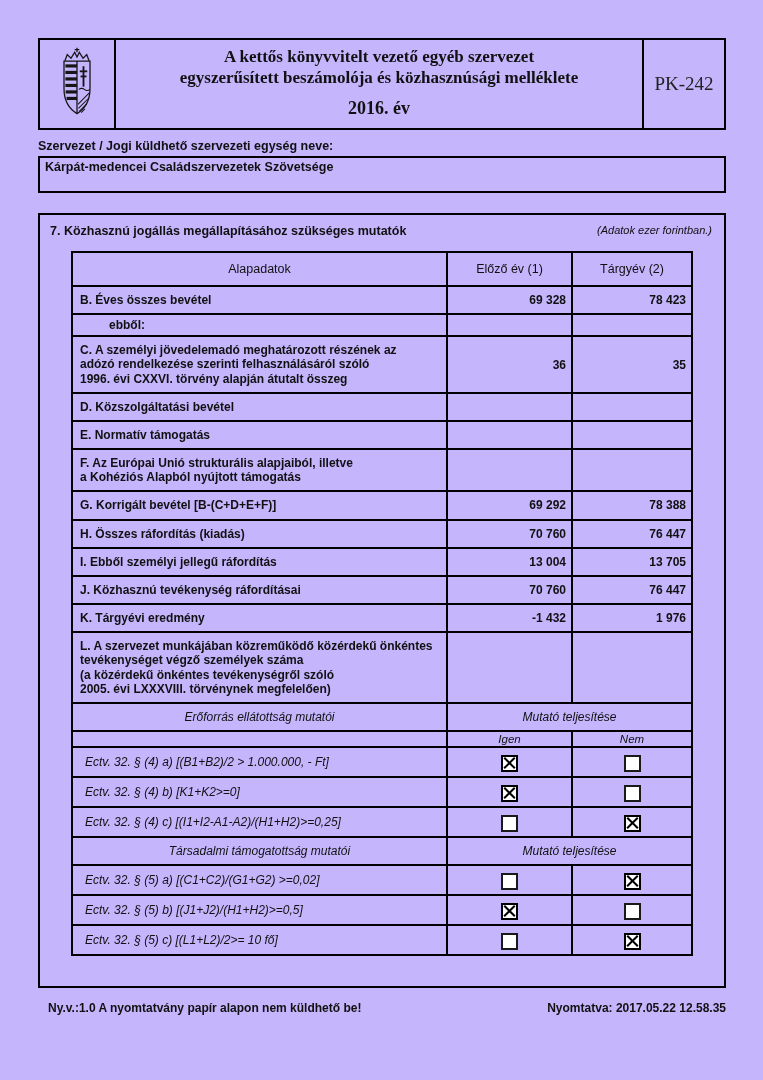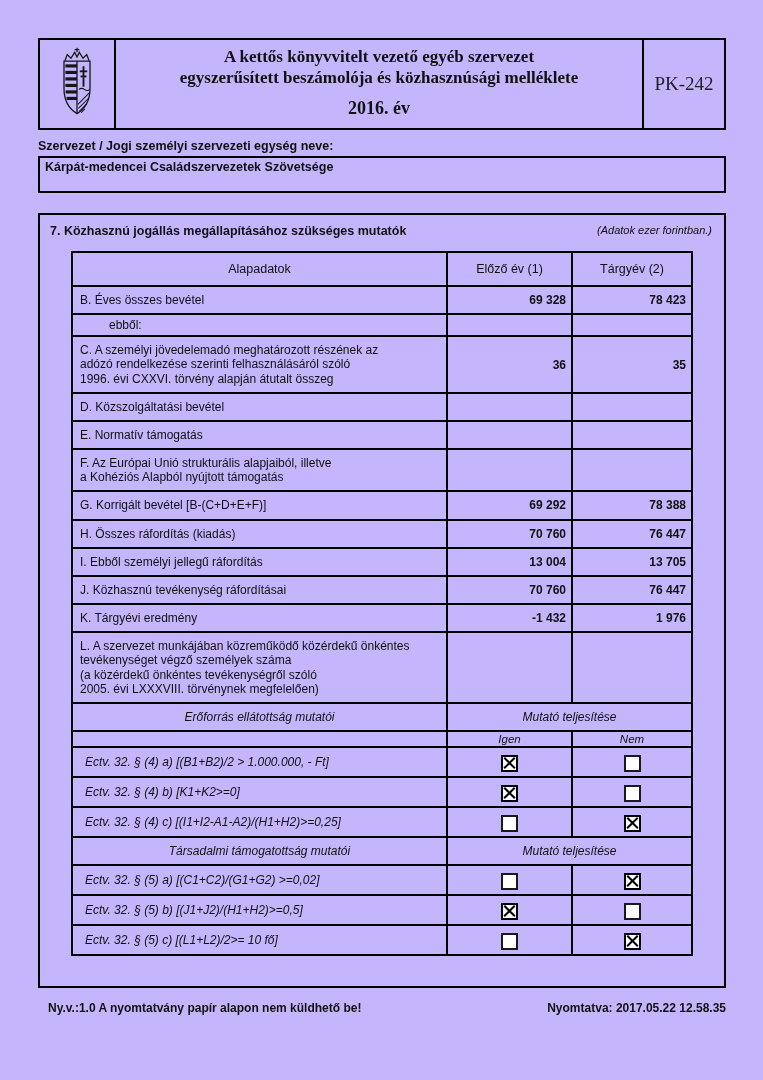--- a/index.html
+++ b/index.html
@@ -22,21 +22,21 @@
     font-size:12.5px;font-weight:bold;}
   
   .section-box{margin-top:20px;border:2px solid #000;box-sizing:border-box;padding-bottom:30px;}
   .section-head{display:flex;justify-content:space-between;align-items:flex-start;padding:9px 12px 9px 10px;}
   .section-title{font-size:12.5px;font-weight:bold;}
   .section-note{font-size:11px;font-style:italic;}
   
   table.main{border-collapse:collapse;width:620px;margin:4px auto 0;table-layout:fixed;}
   table.main th,table.main td{border:2px solid #000;vertical-align:middle;box-sizing:border-box;}
   table.main th{font-weight:normal;font-size:12.5px;text-align:center;padding:9px 11px;}
-  td.lbl{font-size:12px;font-weight:normal;padding:6px 6px 6px 7px;line-height:1.18;white-space:pre-line;text-align:left;}
+  td.lbl{font-size:12px;font-weight:bold;padding:6px 6px 6px 7px;line-height:1.18;white-space:pre-line;text-align:left;}
   td.lbl.indent{padding:3px 6px 3px 36px;}
   td.num{font-size:12px;font-weight:bold;text-align:right;padding:5px 5px;border-radius:6px;}
   td.sec-title{font-size:12px;font-style:italic;text-align:center;padding:6px 4px;font-weight:normal;}
   td.yn{font-size:11.5px;font-style:italic;text-align:center;padding:1px 2px;}
   td.yn-blank{padding:1px 2px;}
   td.ind-lbl{font-size:12px;font-style:italic;padding:7px 6px 7px 12px;text-align:left;}
   td.cb-cell{text-align:center;padding:5px 0 3px;}
   
   .cb{display:inline-block;width:13px;height:13px;border:2px solid #1a1a1a;background:#fff;position:relative;vertical-align:middle;}
   .cb.checked{border-color:#000;}
@@ -82,21 +82,21 @@
       </span>
     </div>
     <div class="title-cell">
       <div class="form-title">A kettős könyvvitelt vezető egyéb szervezet
 egyszerűsített beszámolója és közhasznúsági melléklete</div>
       <div class="form-year">2016. év</div>
     </div>
     <div class="code-cell">PK-242</div>
   </div>
 
-  <div class="org-label">Szervezet / Jogi személyi szervezeti egység neve:</div>
+  <div class="org-label">Szervezet / Jogi küldhető szervezeti egység neve:</div>
   <div class="org-box">Kárpát-medencei Családszervezetek Szövetsége</div>
 
   <div class="section-box">
     <div class="section-head">
       <div class="section-title">7. Közhasznú jogállás megállapításához szükséges mutatók</div>
       <div class="section-note">(Adatok ezer forintban.)</div>
     </div>
     <table class="main">
       <colgroup>
           <col style="width:375px">

